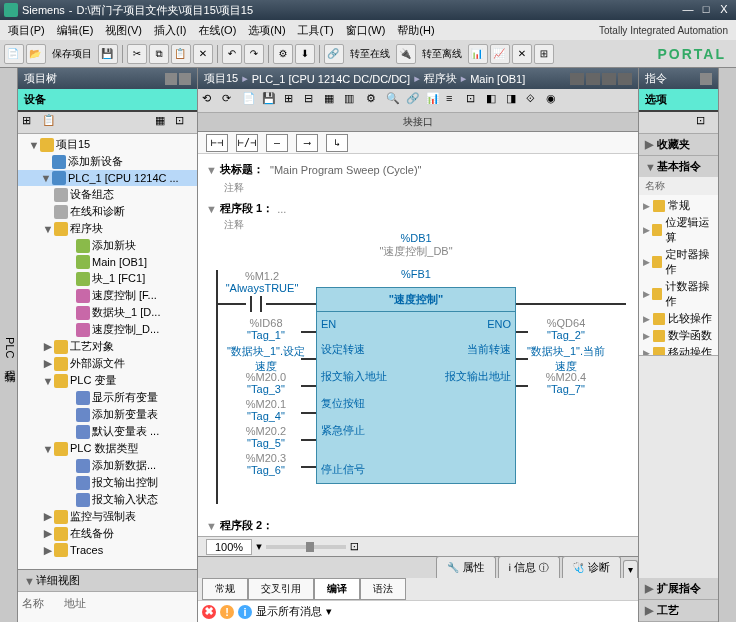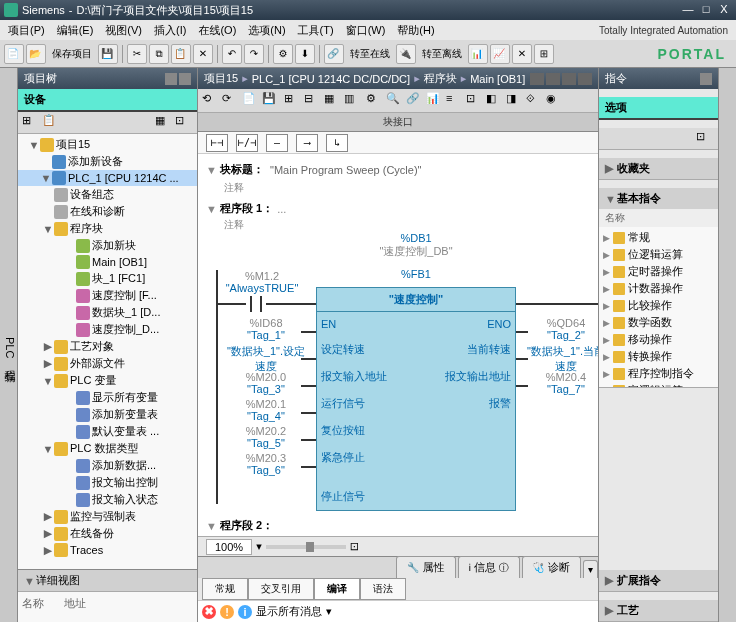--- a/index.html
+++ b/index.html
@@ -83,21 +83,21 @@
 .zoom-bar .slider { width: 80px; height: 4px; background: #ccc; position: relative; }
 .zoom-bar .slider .thumb { position: absolute; left: 40px; top: -3px; width: 8px; height: 10px; background: #888; }
 .bottom-tabs { background: #d8d8d8; height: 22px; display: flex; align-items: flex-end; border-top: 1px solid #888; }
 .bottom-tabs .btab { padding: 3px 10px; border: 1px solid #999; border-bottom: none; background: #e8e8e8; margin-left: 2px; cursor: pointer; font-size: 10px; border-radius: 3px 3px 0 0; }
 .bottom-tabs .btab.spacer { flex: 1; border: none; background: transparent; }
 .compile-tabs { background: #e8e8e8; height: 22px; display: flex; align-items: flex-end; padding-left: 4px; }
 .compile-tabs .ctab { padding: 3px 12px; border: 1px solid #999; background: #f8f8f8; cursor: pointer; font-size: 10px; }
 .compile-tabs .ctab.active { background: #fff; font-weight: bold; }
 .msg-bar { background: #fff; height: 22px; display: flex; align-items: center; padding: 0 4px; gap: 4px; border-top: 1px solid #ccc; font-size: 10px; }
 .msg-bar .mic { width: 14px; height: 14px; display: inline-flex; align-items: center; justify-content: center; font-weight: bold; border-radius: 7px; }
-.right-panel { width: 120px; background: #e8e8e8; border-left: 1px solid #888; display: flex; flex-direction: column; font-size: 11px; gap: 8px; }
+.right-panel { width: 80px; background: #e8e8e8; border-left: 1px solid #888; display: flex; flex-direction: column; font-size: 11px; }
 .rp-section { border-bottom: 1px solid #aaa; }
 .rp-head { background: #d0d0d0; padding: 3px 6px; display: flex; align-items: center; cursor: pointer; font-weight: bold; }
 .rp-head .exp { width: 12px; color: #666; }
 .rp-body { background: #f8f8f8; padding: 2px 0; max-height: 160px; overflow: hidden; }
 .rp-item { display: flex; align-items: center; padding: 1px 4px; cursor: pointer; }
 .rp-item .exp { width: 10px; color: #888; font-size: 9px; }
 .rp-item .ico { width: 12px; height: 12px; background: #e8b838; margin-right: 3px; border-radius: 1px; }
 .rp-filler { flex: 1; background: #e8e8e8; }
 .far-right { width: 18px; background: #c8c8c8; border-left: 1px solid #888; }
 </style>
@@ -402,24 +402,20 @@
             </div>
           <div class="fb-row">
               <span class="fb-pin-l">设定转速</span>
               <span class="fb-pin-r">当前转速</span>
             </div>
           <div class="fb-row">
               <span class="fb-pin-l">报文输入地址</span>
               <span class="fb-pin-r">报文输出地址</span>
             </div>
           <div class="fb-row">
-              <span class="fb-pin-l">运行信号</span>
-              <span class="fb-pin-r">报警</span>
-            </div>
-          <div class="fb-row">
               <span class="fb-pin-l">复位按钮</span>
               <span class="fb-pin-r"></span>
             </div>
           <div class="fb-row">
               <span class="fb-pin-l">紧急停止</span>
               <span class="fb-pin-r"></span>
             </div>
           <div class="fb-row">
               <span class="fb-pin-l"></span>
               <span class="fb-pin-r"></span>

